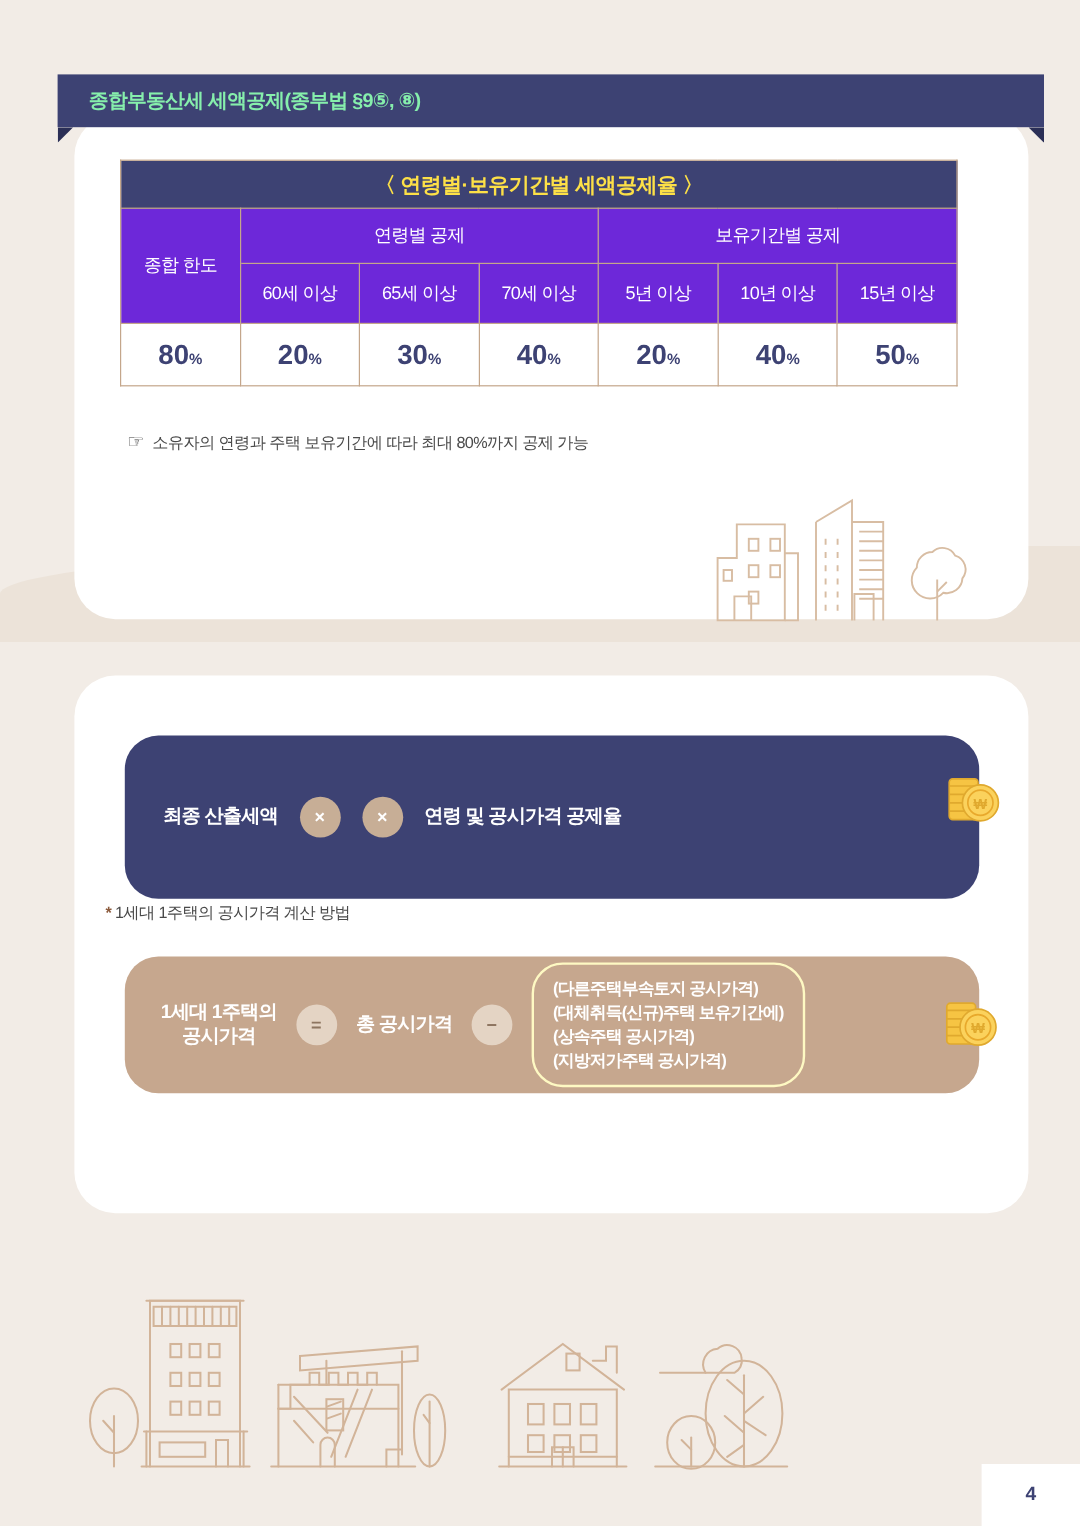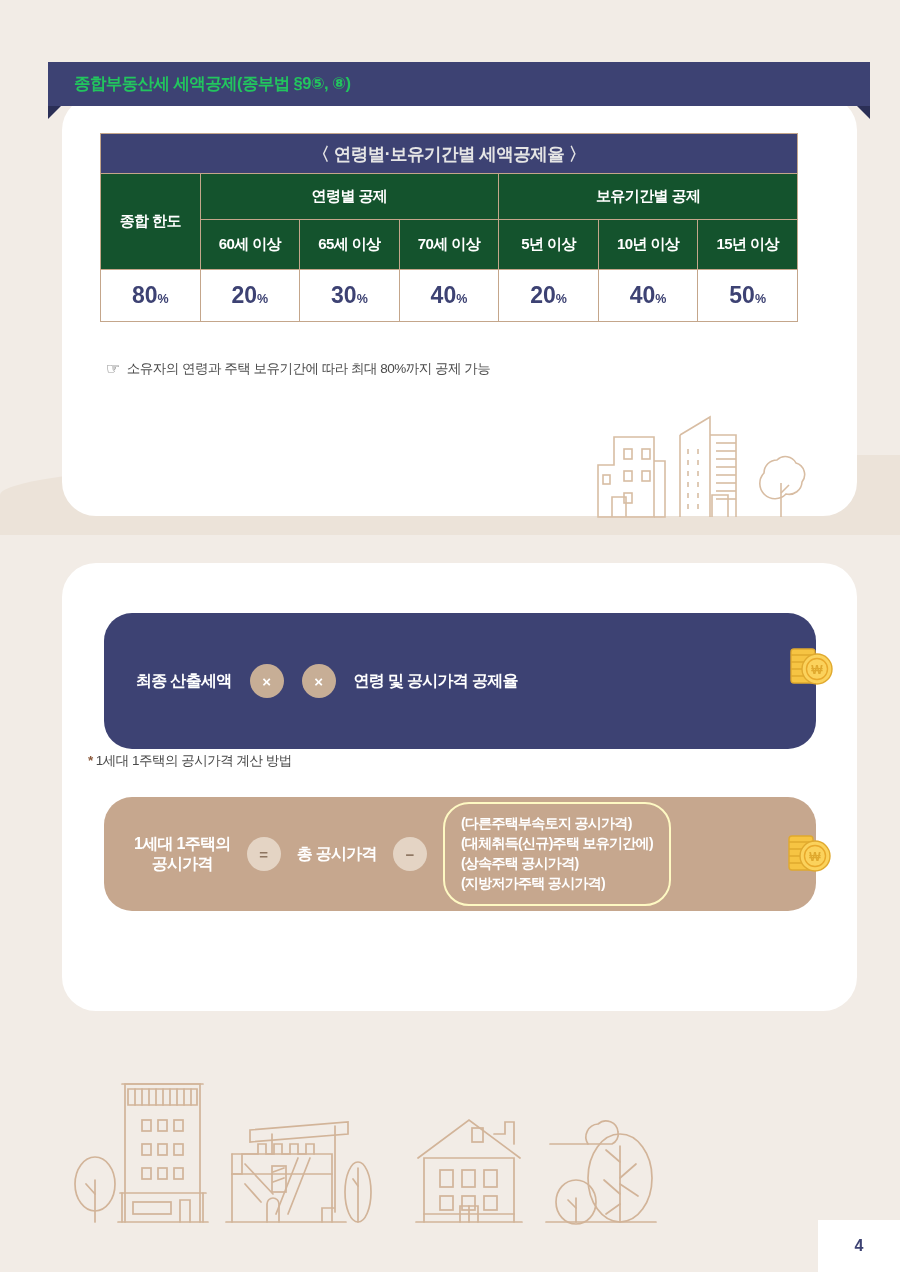--- a/index.html
+++ b/index.html
@@ -20,21 +20,21 @@
   }
 
   
   .banner-wrap { position: absolute; left: 48px; width: 822px; height: 44px; }
   .banner {
     position: absolute; left: 0; top: 0; width: 100%; height: 100%;
     background: #3d4273;
     display: flex; align-items: center;
   }
   .banner-title {
-    color: #22c55e; font-size: 16.5px; font-weight: 700;
+    color: #86efac; font-size: 16.5px; font-weight: 700;
     letter-spacing: -0.6px; padding-left: 26px; white-space: nowrap;
   }
   .fold-l, .fold-r {
     position: absolute; bottom: -13px; width: 13px; height: 13px;
     background: #2b2f56;
   }
   .fold-l { left: 0; clip-path: polygon(0 0, 100% 0, 0 100%); }
   .fold-r { right: 0; clip-path: polygon(0 0, 100% 0, 100% 100%); }
 
   
@@ -44,25 +44,25 @@
     overflow: hidden;
   }
   #card1 { top: 96px; height: 420px; }
   #card2 { top: 563px; height: 448px; }
 
   
   .tbl-wrap { position: absolute; left: 100px; top: 133px; width: 698px; }
   table.rate { border-collapse: collapse; width: 100%; table-layout: fixed; }
   table.rate td { border: 1px solid #c4a68b; text-align: center; }
   .cap-row td {
-    background: #3d4273; color: #e5e5e5; border: 1px solid #3d4273;
+    background: #3d4273; color: #fde047; border: 1px solid #3d4273;
     font-size: 17.5px; font-weight: 700; height: 40px; letter-spacing: -0.5px;
   }
   .hdr td {
-    background: #14532d; color: #ffffff; font-weight: 700;
+    background: #6d28d9; color: #ffffff; font-weight: 400;
     letter-spacing: -0.6px;
   }
   .hdr-grp td { height: 46px; font-size: 15px; }
   .hdr-sub td { height: 50px; font-size: 15px; }
   .val-row td {
     height: 52px; background: #fff; color: #3d4273;
     font-size: 23px; font-weight: 700;
   }
   .val-row td .pct { font-size: 12.5px; font-weight: 700; }
 

